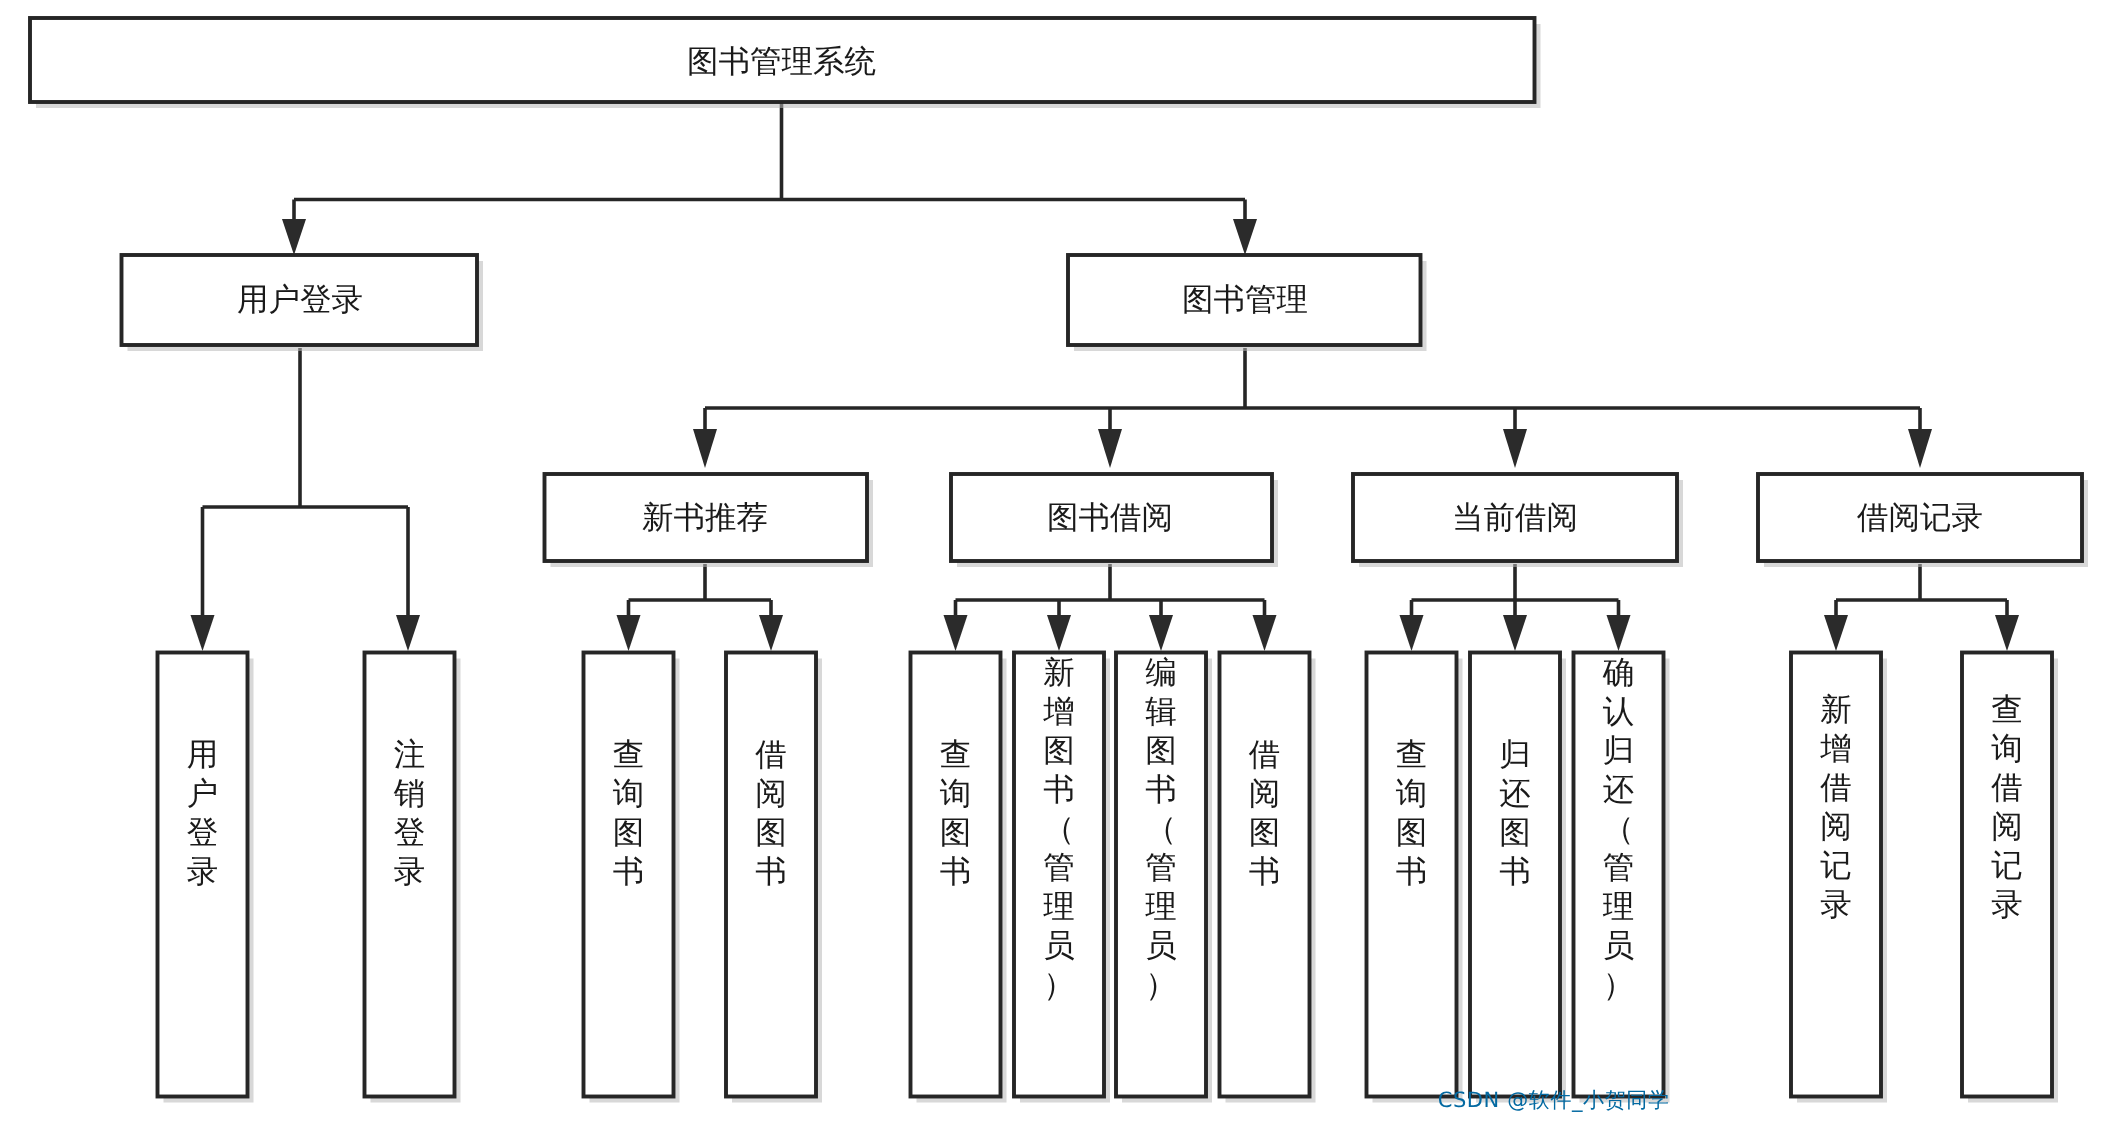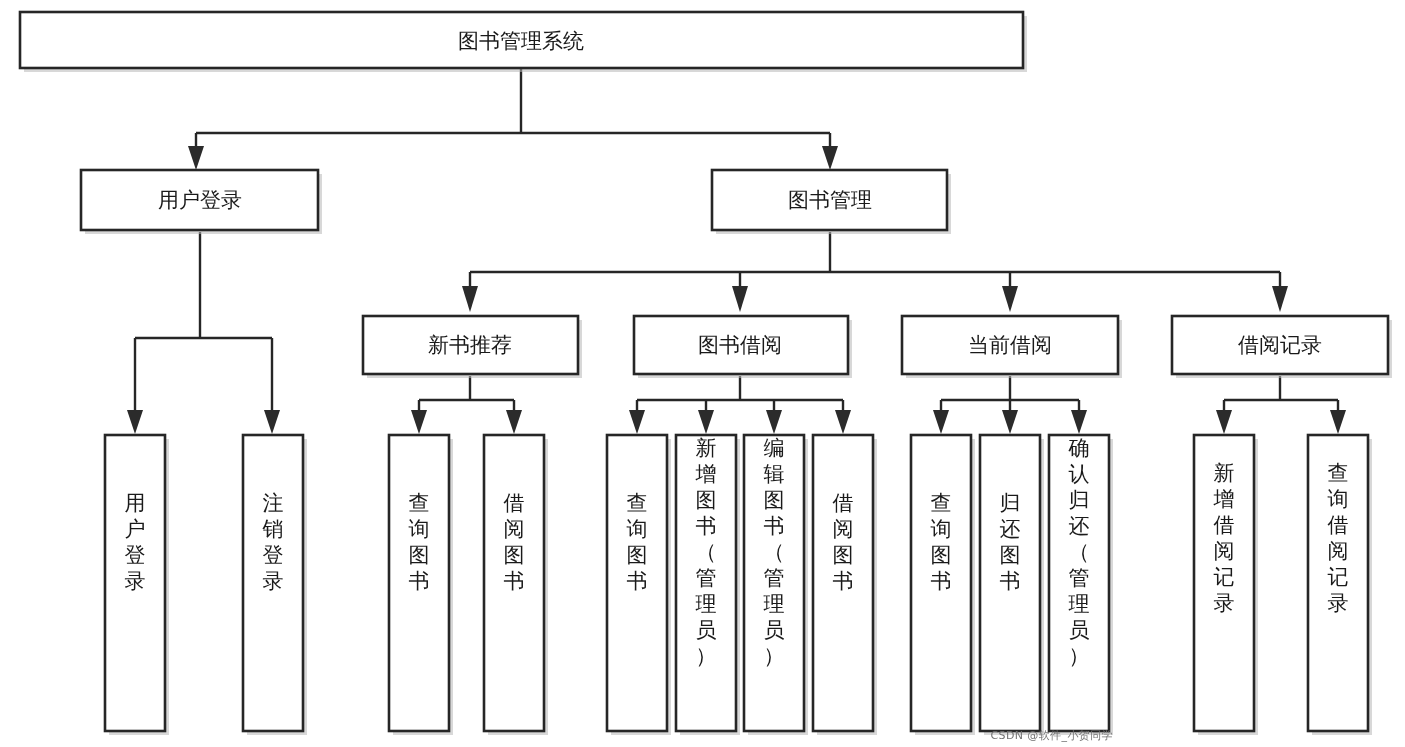--- a/index.html
+++ b/index.html
@@ -57,22 +57,22 @@
     font-family: "DejaVu Sans", "Liberation Sans", sans-serif;
     font-size: 21px;
     fill: #1a1a1a;
     text-anchor: middle;
   }
   .watermark {
     position: absolute;
     right: 8px;
     bottom: 4px;
     font-family: "DejaVu Sans", "Liberation Sans", sans-serif;
-    font-size: 11px;
-    color: #737373;
+    font-size: 14px;
+    color: #0369a1;
     letter-spacing: 0.4px;
     white-space: nowrap;
     pointer-events: none;
   }
 </style>
 </head>
 <body>
 
 <div id="diagram-root">
 

